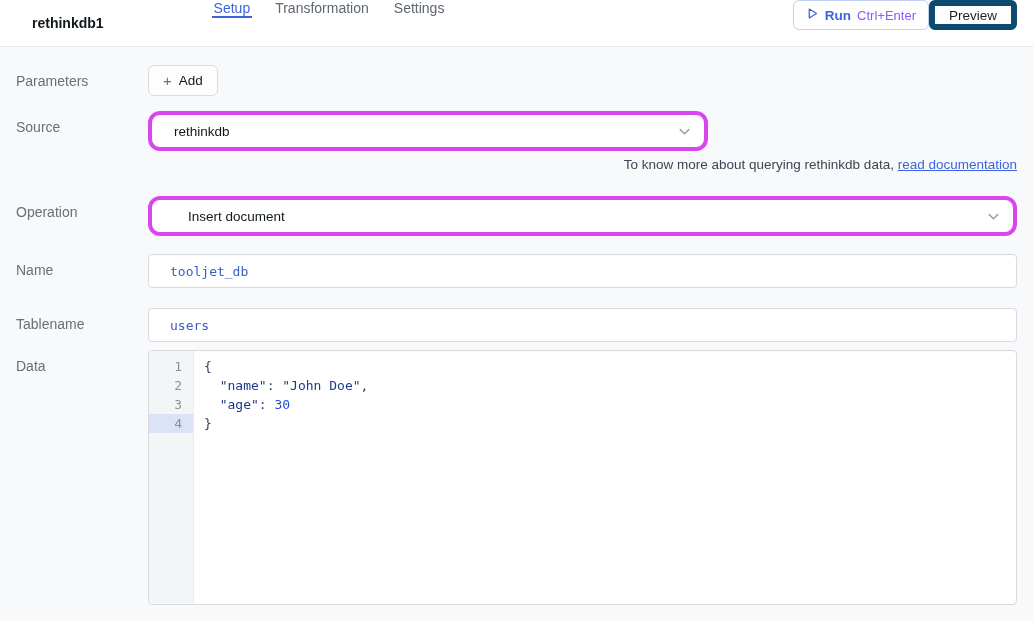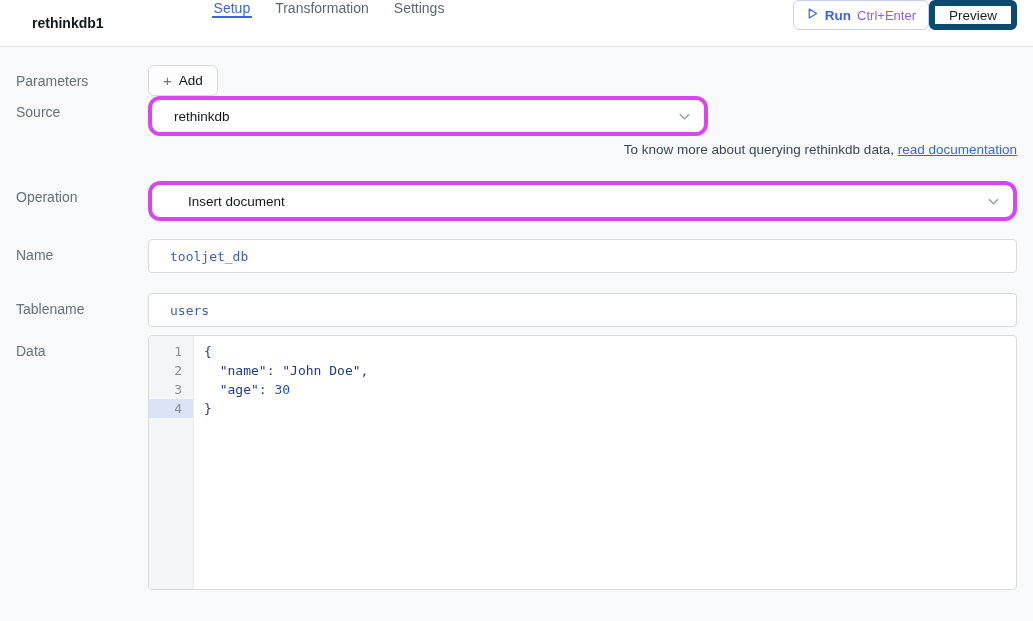--- a/index.html
+++ b/index.html
@@ -135,21 +135,21 @@
     background: #ffffff;
     border: 1px solid #d7dbdf;
     border-radius: 4px;
     padding: 0 16px 0 21px;
     font-family: "DejaVu Sans Mono", monospace;
     font-size: 13px;
     color: #3a5ccc;
     outline: none;
   }
 
-  .mt15 { }
+  .mt15 { margin-top: 15px; }
   .mt24 { margin-top: 24px; }
   .mt18 { margin-top: 18px; }
   .mt20 { margin-top: 20px; }
   .mt16 { margin-top: 8px; }
 
   
   .code-editor {
     width: 100%;
     height: 255px;
     background: #ffffff;

